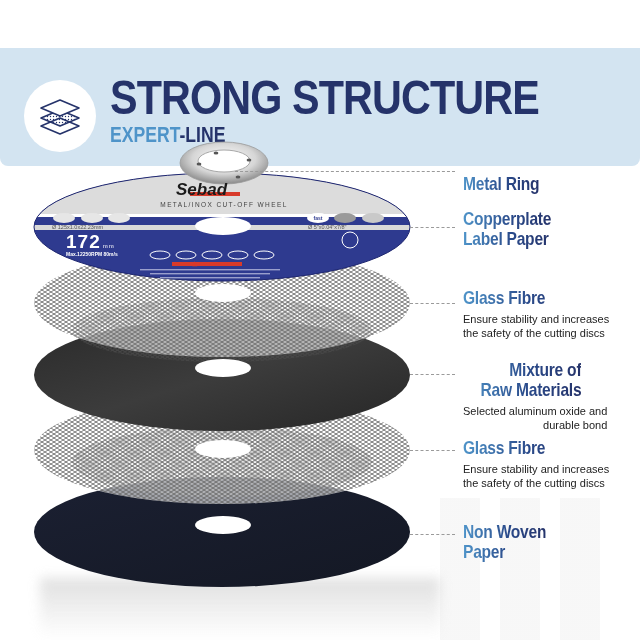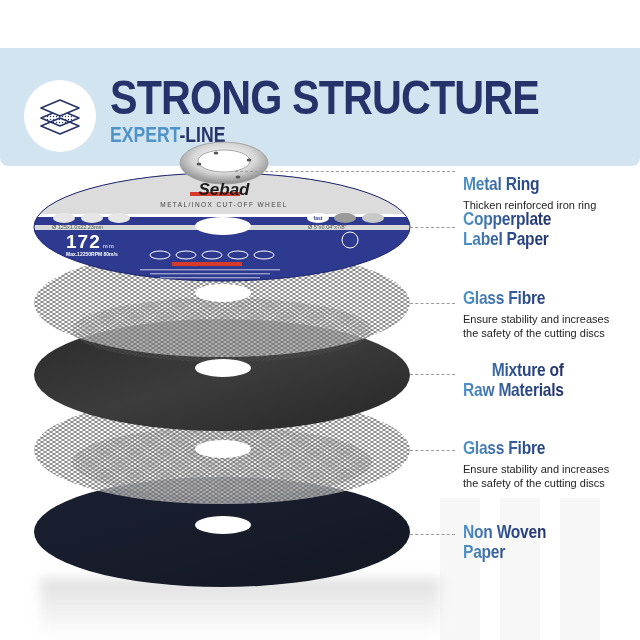--- a/index.html
+++ b/index.html
@@ -175,60 +175,63 @@
     <g>
       <ellipse cx="224" cy="163" rx="44" ry="21" fill="url(#ringGrad)" stroke="#9a9a9a" stroke-width="0.8"></ellipse>
       <ellipse cx="224" cy="161" rx="26" ry="11" fill="#ffffff" stroke="#a8a8a8" stroke-width="1"></ellipse>
       <ellipse cx="199" cy="164" rx="2.4" ry="1.6" fill="#555"></ellipse>
       <ellipse cx="249" cy="160" rx="2.4" ry="1.6" fill="#555"></ellipse>
       <ellipse cx="216" cy="153" rx="2.4" ry="1.6" fill="#555"></ellipse>
       <ellipse cx="238" cy="177" rx="2.4" ry="1.6" fill="#555"></ellipse>
     </g>
   </svg>
 
-  <div class="layer" style="left:176px;top:62px;width:96px;text-align:center;font:italic 700 17px 'Liberation Sans',sans-serif;color:#1b1b1b;">Sebad</div>
+  <div class="layer" style="left:176px;top:62px;width:96px;text-align:left;font:italic 700 17px 'Liberation Sans',sans-serif;color:#1b1b1b;">Sebad</div>
   <div class="layer" style="left:120px;top:83px;width:208px;text-align:center;font:400 6.5px 'Liberation Sans',sans-serif;letter-spacing:1.4px;color:#444;">METAL/INOX CUT-OFF WHEEL</div>
   <div class="layer" style="left:52px;top:106px;font:400 5.5px 'Liberation Sans',sans-serif;color:#555;">Ø 125x1.0x22.23mm</div>
   <div class="layer" style="left:308px;top:106px;font:400 5.5px 'Liberation Sans',sans-serif;color:#555;">Ø 5"x0.04"x7/8"</div>
   <div class="layer" style="left:66px;top:113px;font:700 19px 'Liberation Sans',sans-serif;color:#ffffff;letter-spacing:1px;">
     <span>172</span><span style="font-size:6px;font-weight:400;margin-left:2px;">mm</span>
   </div>
   <div class="layer" style="left:66px;top:133px;font:700 5px 'Liberation Sans',sans-serif;color:#ffffff;">Max.12250RPM 80m/s</div>
   <div class="layer" style="left:311px;top:97px;width:14px;text-align:center;font:700 5px 'Liberation Sans',sans-serif;color:#2e3a8f;">fast</div>
   <div class="layer" style="left:180px;top:142px;width:60px;text-align:center;font:700 6px 'Liberation Sans',sans-serif;color:#d83a2a;">⚠ WARNING</div>
 
   <div class="connector" style="left:235px;top:53px;width:220px;"></div>
   <div class="connector" style="left:410px;top:109px;width:45px;"></div>
   <div class="connector" style="left:410px;top:185px;width:45px;"></div>
   <div class="connector" style="left:410px;top:256px;width:45px;"></div>
   <div class="connector" style="left:410px;top:332px;width:45px;"></div>
   <div class="connector" style="left:410px;top:416px;width:45px;"></div>
 </div>
 
 <div class="callout" style="top:174px;">
   <h3>Metal Ring</h3>
-  <p>Thicken reinforced iron ring</p>
 </div>
 
 <div class="callout" style="top:209px;">
   <h3>Copperplate</h3>
   <h3>Label Paper</h3>
 </div>
 
 <div class="callout" style="top:288px;">
   <h3>Glass Fibre</h3>
   <p>
     <span>Ensure stability and increases</span><br>
     <span>the safety of the cutting discs</span>
   </p>
 </div>
 
 <div class="callout" style="top:360px;text-align:right;">
   <h3>Mixture of</h3>
   <h3>Raw Materials</h3>
+  <p>
+    <span>Selected aluminum oxide and</span><br>
+    <span>durable bond</span>
+  </p>
 </div>
 
 <div class="callout" style="top:438px;">
   <h3>Glass Fibre</h3>
   <p>
     <span>Ensure stability and increases</span><br>
     <span>the safety of the cutting discs</span>
   </p>
 </div>
 

